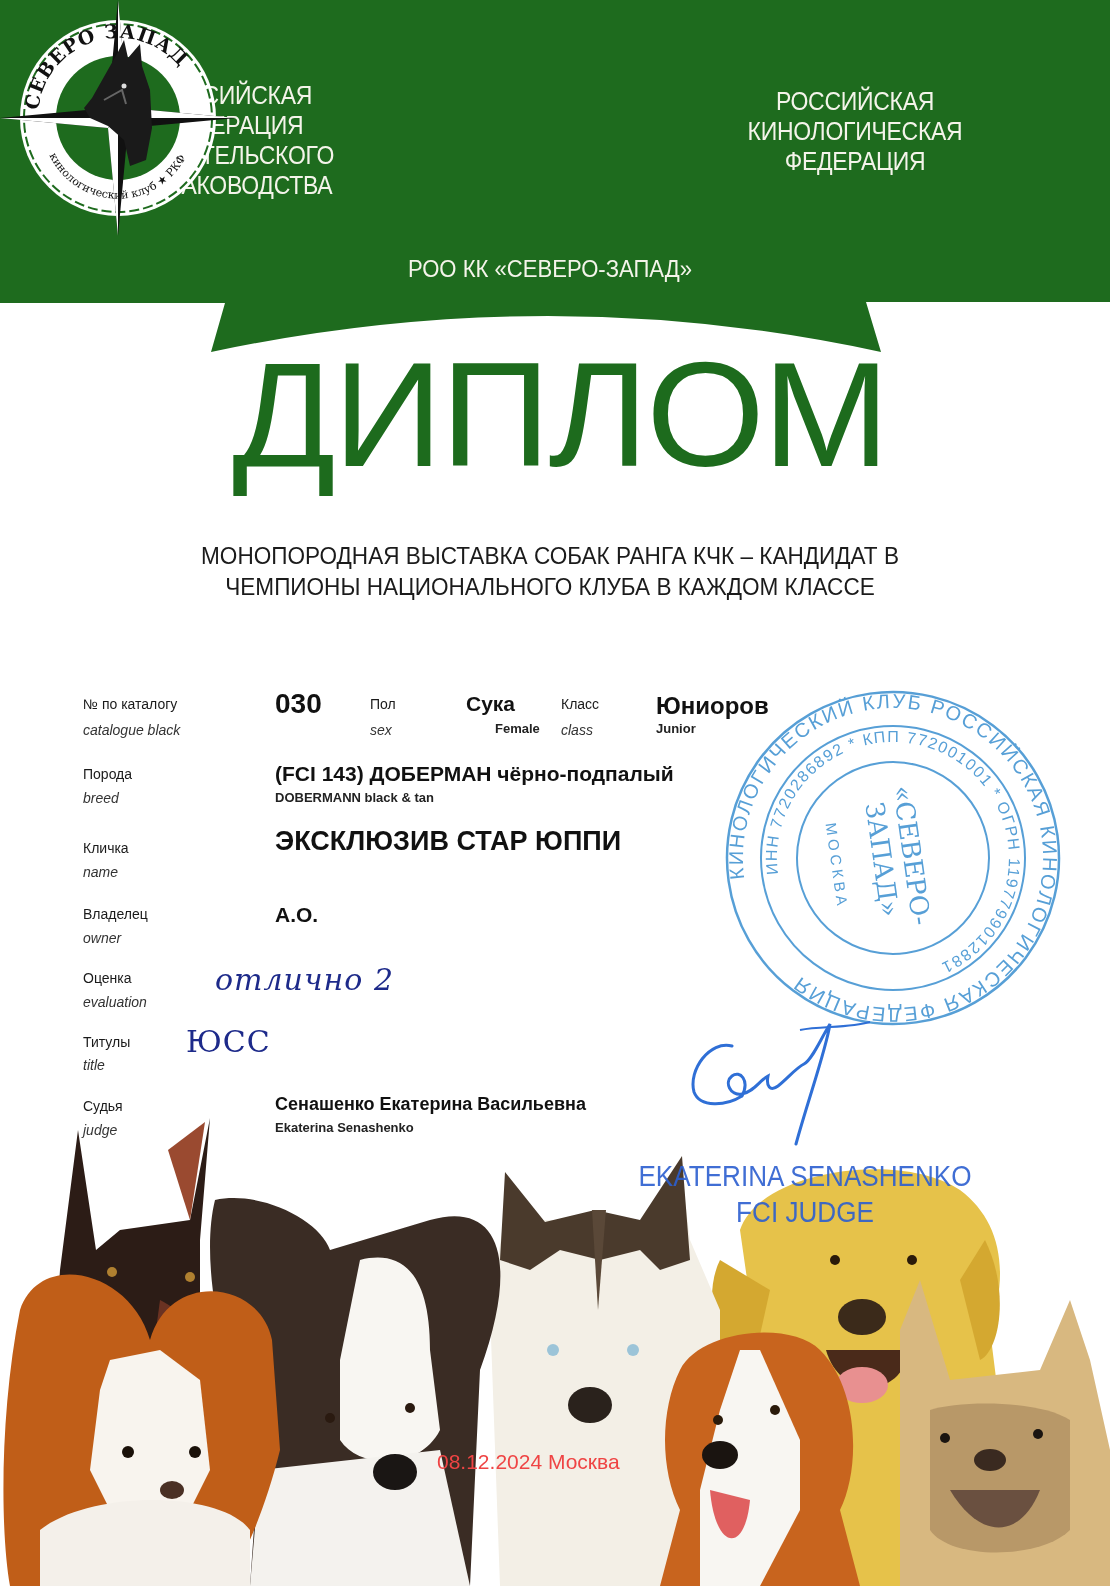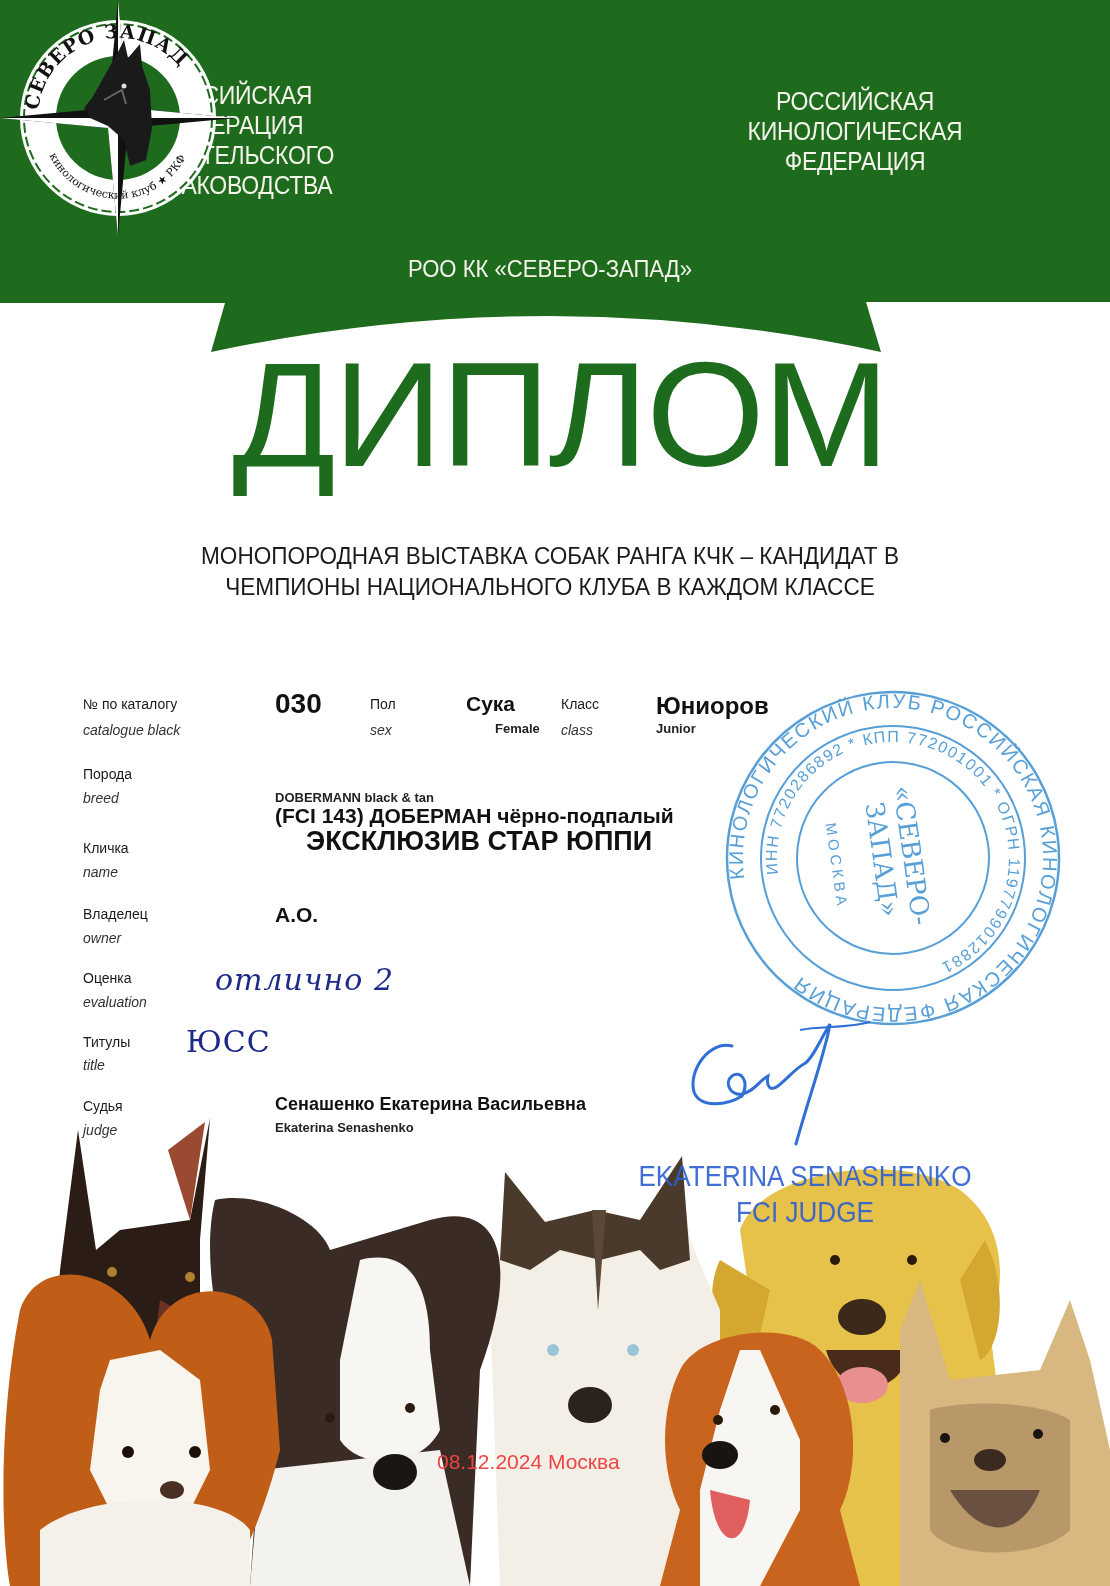--- a/index.html
+++ b/index.html
@@ -110,26 +110,26 @@
 <div class="val-b" style="left:466px; top:692px; font-size:21px;">Сука</div>
 <div class="val-s" style="left:451px; top:721px;padding-left:44px;">Female</div>
 
 <div class="lbl" style="left:561px; top:696px">Класс</div>
 <div class="lbl-en" style="left:561px; top:722px">class</div>
 <div class="val-b" style="left:656px; top:692px; font-size:24px;">Юниоров</div>
 <div class="val-s" style="left:656px; top:721px;">Junior</div>
 
 <div class="lbl" style="top:766px">Порода</div>
 <div class="lbl-en" style="top:790px">breed</div>
-<div class="val-b" style="left:275px; top:804px; font-size:21px;">(FCI 143) ДОБЕРМАН чёрно-подпалый</div>
+<div class="val-b" style="left:275px; top:762px; font-size:21px;">(FCI 143) ДОБЕРМАН чёрно-подпалый</div>
 <div class="val-s" style="left:275px; top:790px;">DOBERMANN black &amp; tan</div>
 
 <div class="lbl" style="top:840px">Кличка</div>
 <div class="lbl-en" style="top:864px">name</div>
-<div class="val-b" style="left:275px; top:826px; font-size:27px;margin-left:31px;">ЭКСКЛЮЗИВ СТАР ЮППИ</div>
+<div class="val-b" style="left:275px; top:826px; font-size:27px;">ЭКСКЛЮЗИВ СТАР ЮППИ</div>
 
 <div class="lbl" style="top:906px">Владелец</div>
 <div class="lbl-en" style="top:930px">owner</div>
 <div class="val-b" style="left:275px; top:903px; font-size:21px;">А.О.</div>
 
 <div class="lbl" style="top:970px">Оценка</div>
 <div class="lbl-en" style="top:994px">evaluation</div>
 <div class="hand" style="left:186px; top:962px;margin-left:29px;">отлично 2</div>
 
 <div class="lbl" style="top:1034px">Титулы</div>

